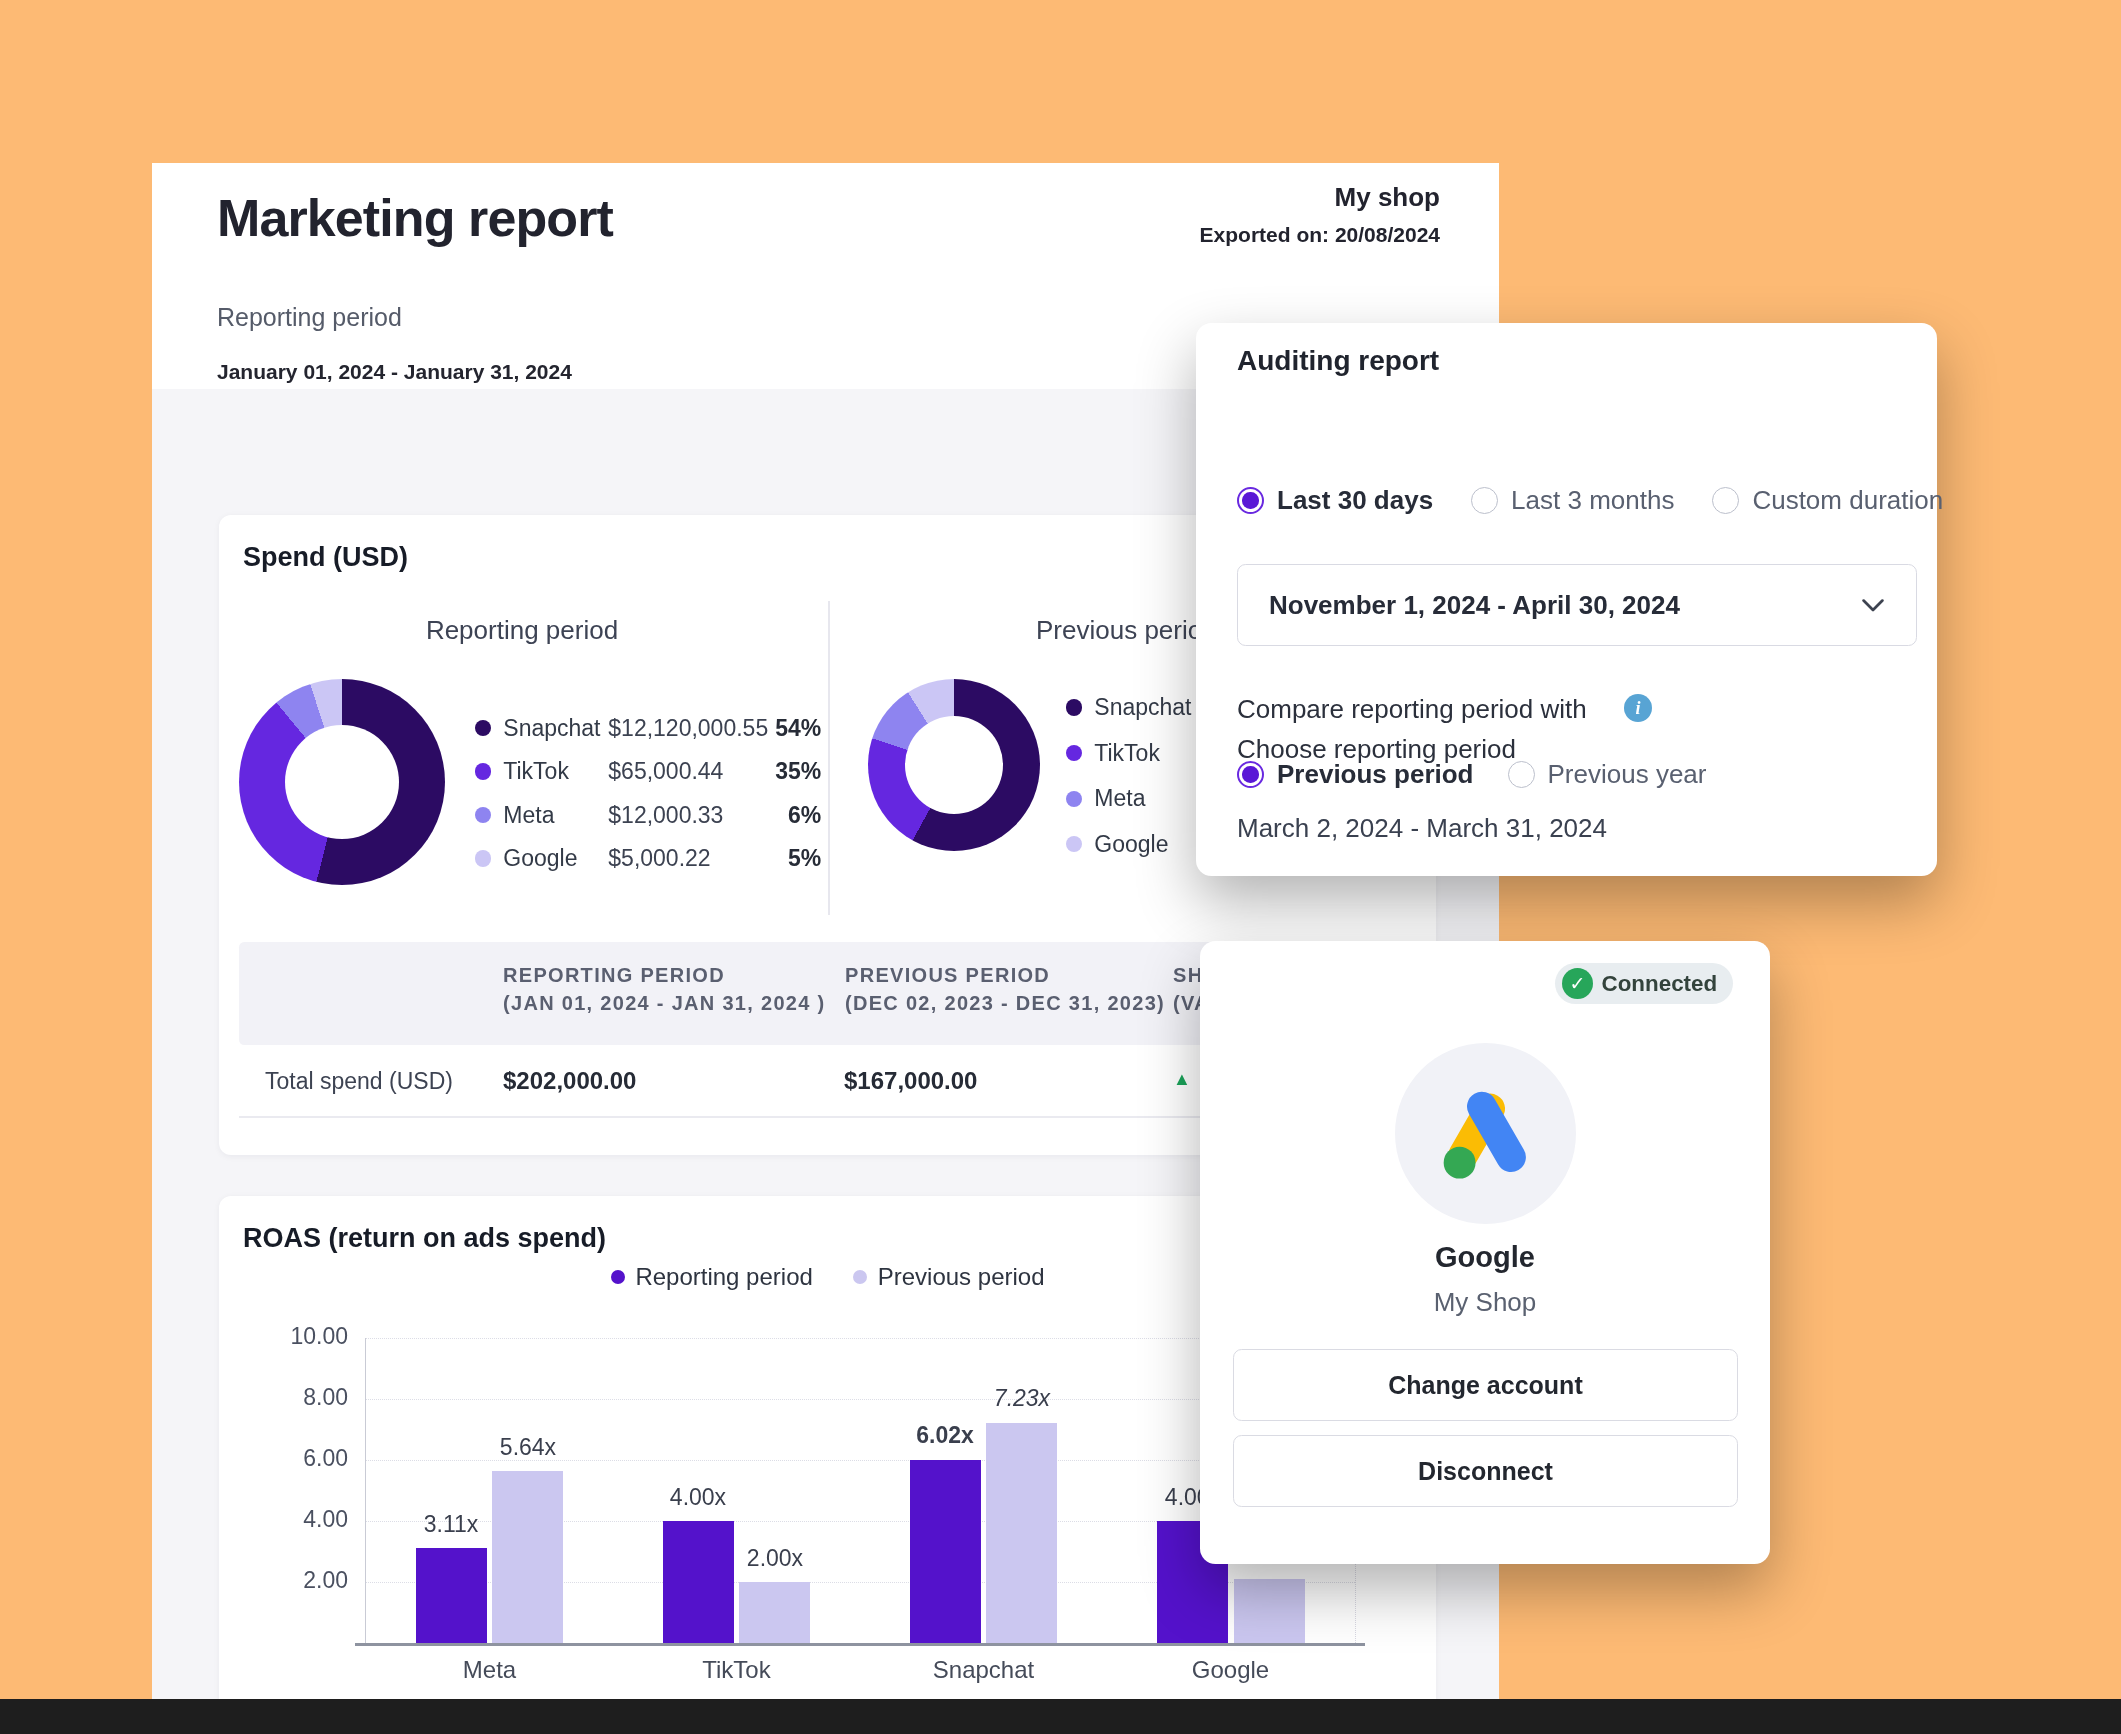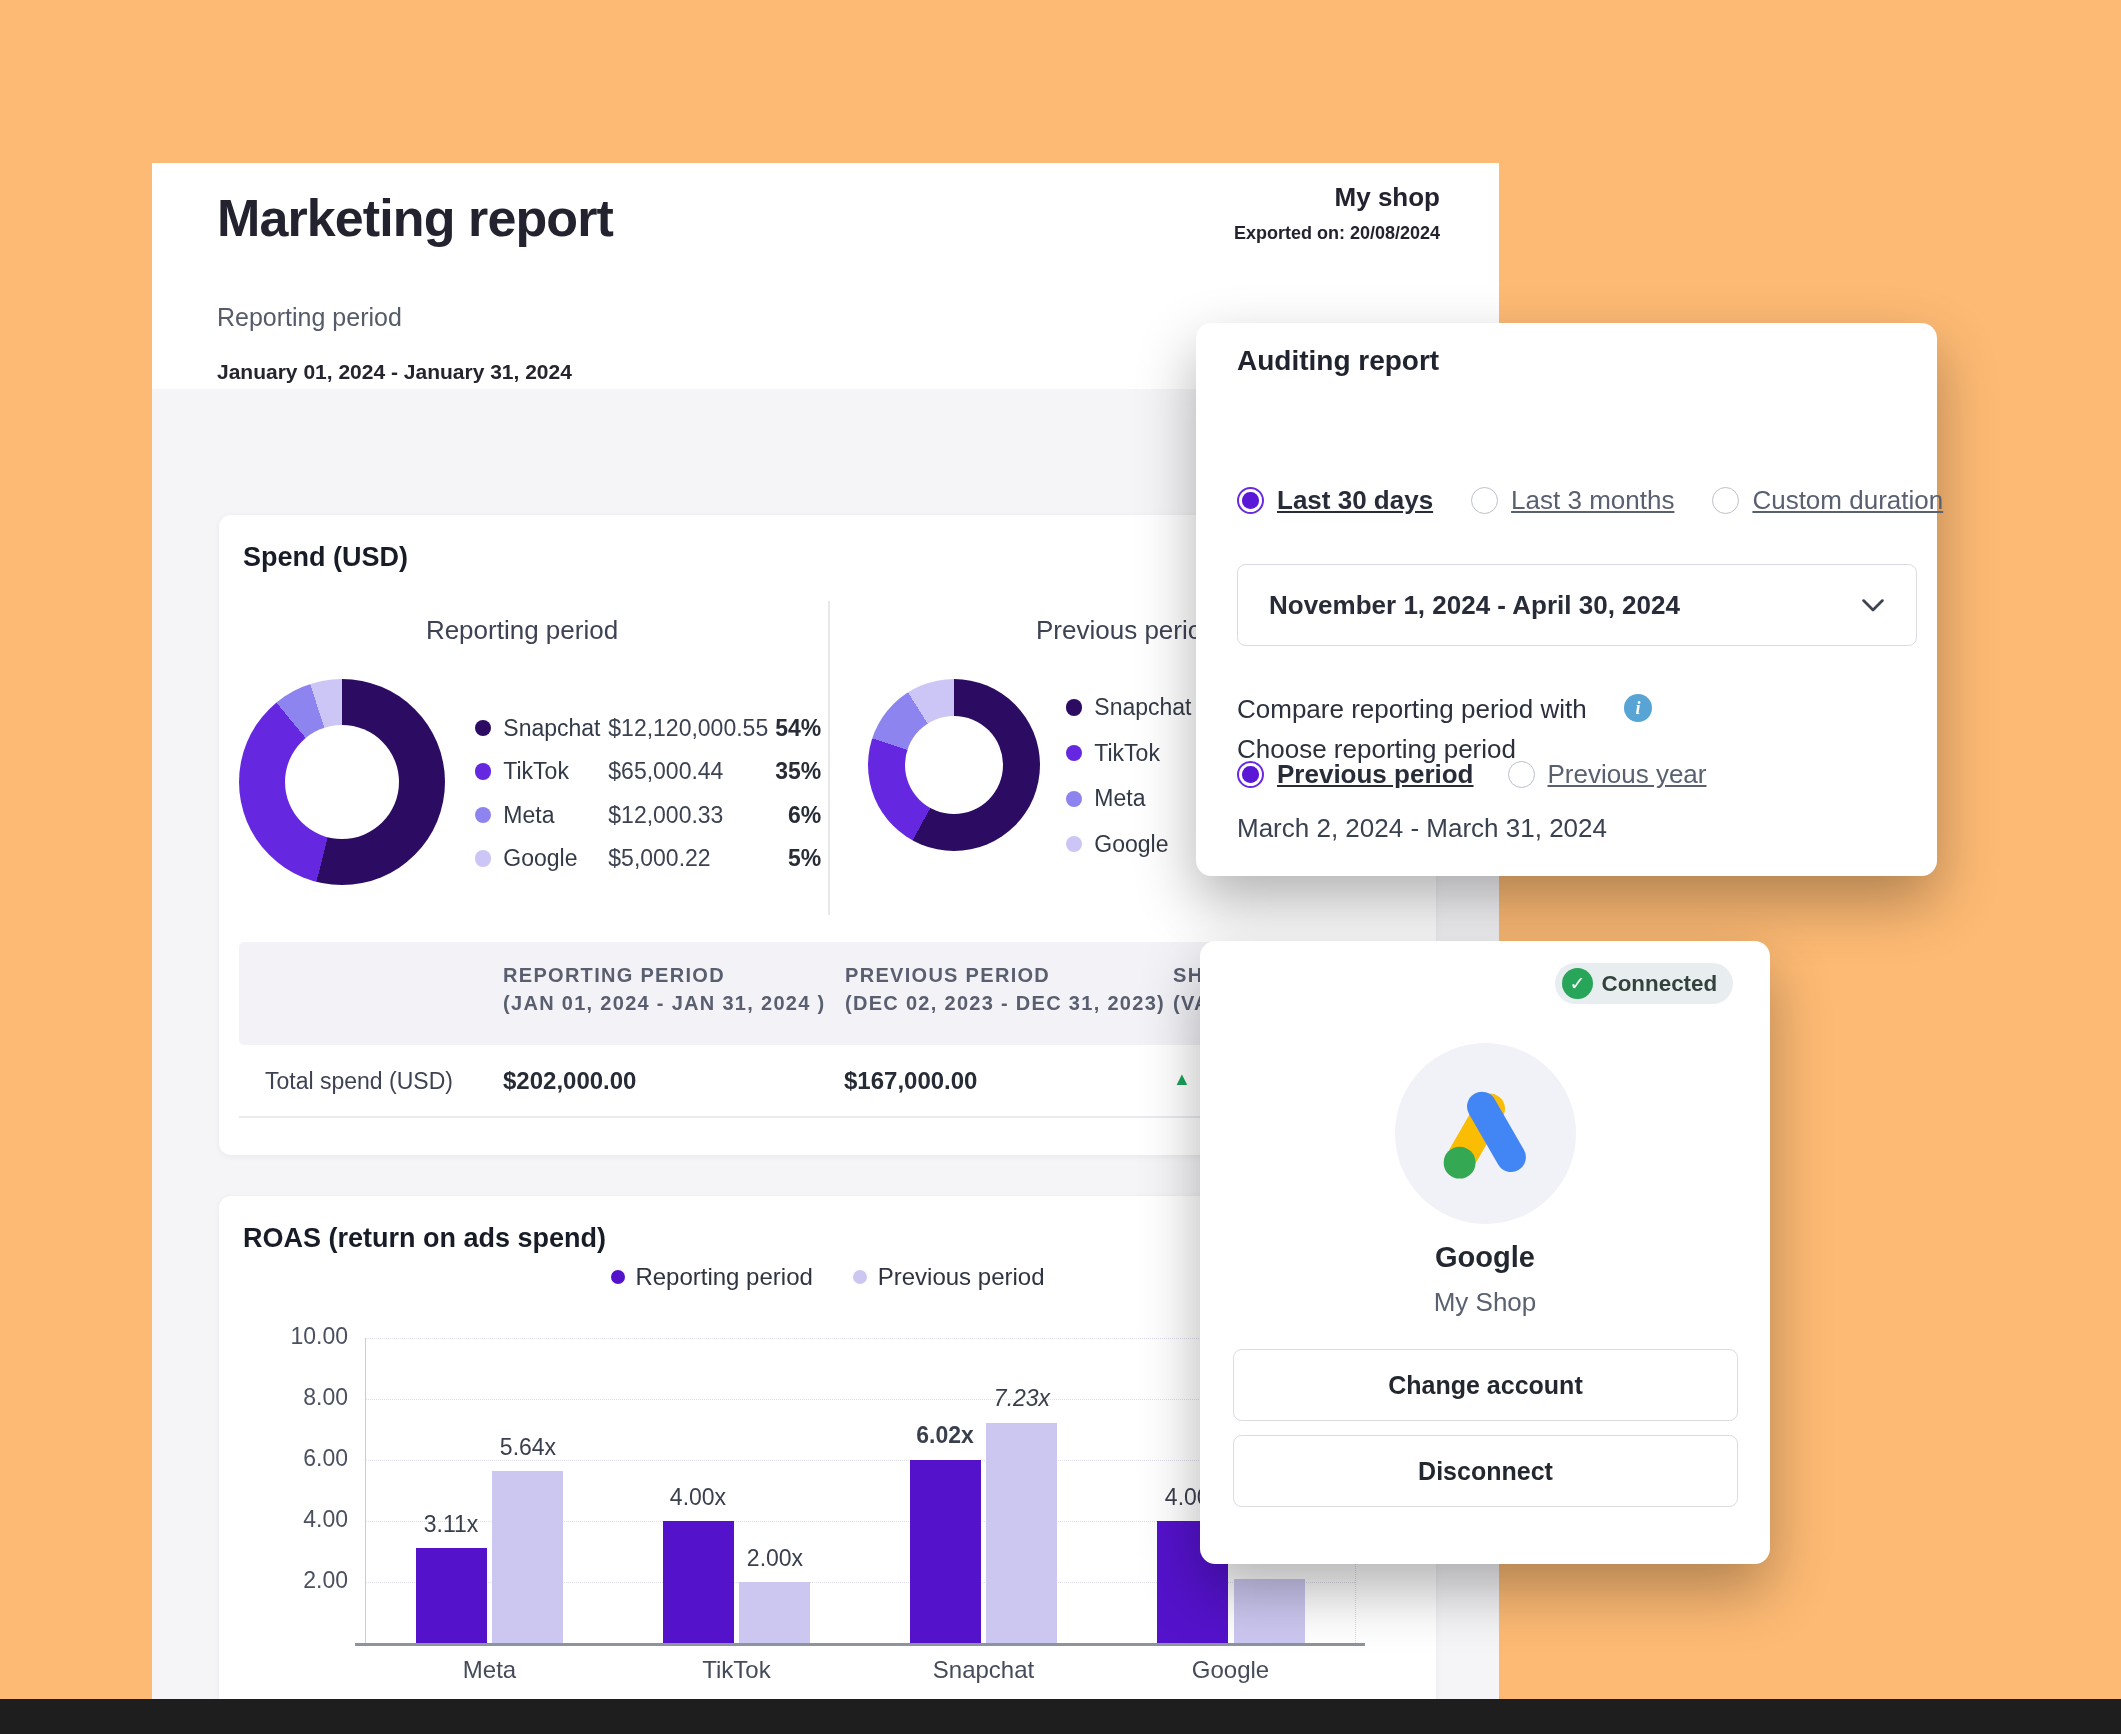--- a/index.html
+++ b/index.html
@@ -7,21 +7,21 @@
   .canvas{position:relative;width:2122px;height:1699px;background:#fdba74;overflow:hidden;}
 
   
   .page{position:absolute;left:152px;top:163px;width:1347px;height:1571px;background:#f5f5f8;z-index:1;}
   .page-header{position:absolute;left:0;top:0;width:100%;height:226px;background:#ffffff;}
   .report-title{position:absolute;left:217px;top:188px;font-size:52px;font-weight:800;letter-spacing:-0.9px;color:#22232e;z-index:2;}
   .report-subtitle{position:absolute;left:217px;top:303px;font-size:25px;color:#555b69;z-index:2;}
   .report-dates{position:absolute;left:217px;top:360px;font-size:21px;font-weight:700;color:#24252f;z-index:2;}
   .hdr-right{position:absolute;right:682px;top:182px;text-align:right;z-index:2;}
   .shop-name{font-size:26px;font-weight:700;color:#22232e;}
-  .exported-on{margin-top:10.3px;font-size:18px;font-weight:600;color:#22232e;}
+  .exported-on{margin-top:10.3px;font-size:21px;font-weight:600;color:#22232e;}
   .section-heading{position:absolute;left:217px;top:470px;font-size:33px;font-weight:700;color:#22242f;z-index:2;}
 
   
   .card{position:absolute;background:#fff;border-radius:12px;box-shadow:0 1.7px 6.9px rgba(25,25,60,.05);padding-left:37px;}
   .spend-card{left:219px;top:515px;width:1217px;height:640px;z-index:10;}
   .roas-card{left:219px;top:1196px;width:1217px;height:515px;z-index:10;}
   .overlay-card{position:absolute;background:#fff;border-radius:15.5px;box-shadow:0 26px 60px rgba(0,0,0,.30);z-index:30;}
   .auditing-card{left:1196px;top:323px;width:741px;height:553px;}
   .google-card{left:1200px;top:941px;width:570px;height:623px;}
 
@@ -72,21 +72,21 @@
   .cat-label{position:absolute;top:460px;width:189px;text-align:center;font-size:24px;color:#454b59;}
 
   
   .aud-title{position:absolute;left:41px;top:21.5px;font-size:28px;font-weight:700;color:#20242e;}
   .aud-label{position:absolute;left:41px;font-size:26px;color:#2b303c;}
   .radio-row{position:absolute;left:41px;display:flex;align-items:center;}
   .radio-opt{display:flex;align-items:center;cursor:pointer;}
   .radio{width:27px;height:27px;border-radius:50%;border:1.7px solid #bcc0cc;background:#fff;position:relative;flex:0 0 27px;}
   .radio.sel{border:2.6px solid #6929e0;}
   .radio.sel::after{content:"";position:absolute;inset:3.4px;border-radius:50%;background:#5a18d6;}
-  .radio-text{margin-left:13px;font-size:26px;color:#596070;white-space:nowrap;text-decoration:underline;}
+  .radio-text{margin-left:13px;font-size:26px;color:#596070;white-space:nowrap;}
   .radio-opt.sel .radio-text{color:#272c38;font-weight:600;}
   .select-box{position:absolute;left:41px;top:241px;width:680px;height:82px;border:1.7px solid #d9dae3;border-radius:8.6px;background:#fff;display:flex;align-items:center;justify-content:space-between;padding:0 31px;cursor:pointer;}
   .select-text{font-size:26px;font-weight:600;color:#272c38;}
   .info-icon{position:absolute;left:428px;top:371px;width:28px;height:28px;border-radius:50%;background:#58a4d4;color:#fff;font-size:18px;font-weight:700;font-family:"Liberation Serif",serif;font-style:italic;display:flex;align-items:center;justify-content:center;cursor:pointer;}
   .compare-range{position:absolute;left:41px;top:490px;font-size:26px;color:#3a4150;}
 
   
   .pill{position:absolute;left:355px;top:22.4px;width:178px;height:41px;background:#e8edf0;border-radius:20.6px;display:flex;align-items:center;padding-left:6.9px;}
   .pill-check{width:31px;height:31px;border-radius:50%;background:#27a65a;color:#fff;font-size:19px;display:flex;align-items:center;justify-content:center;}
   .pill-text{margin-left:8.6px;font-size:22.4px;font-weight:600;color:#33433c;}

